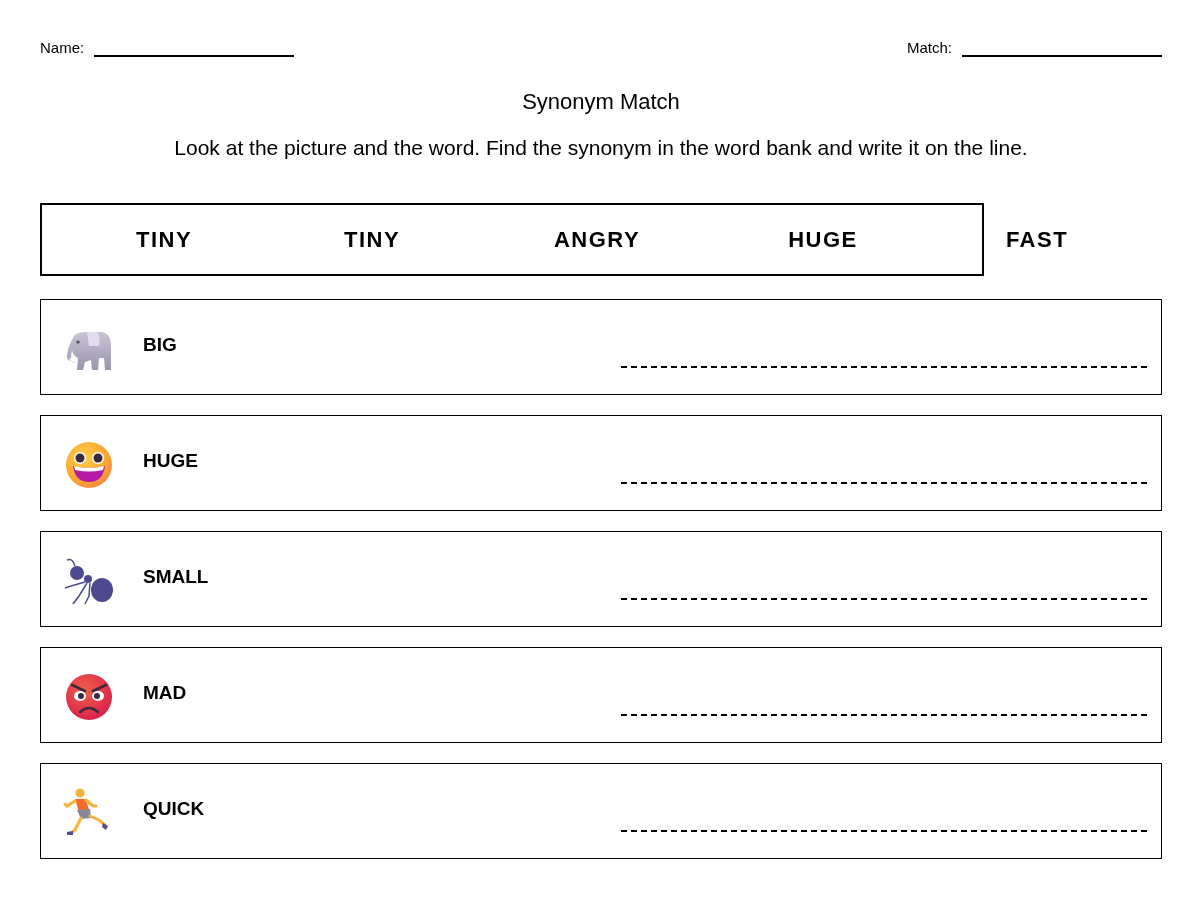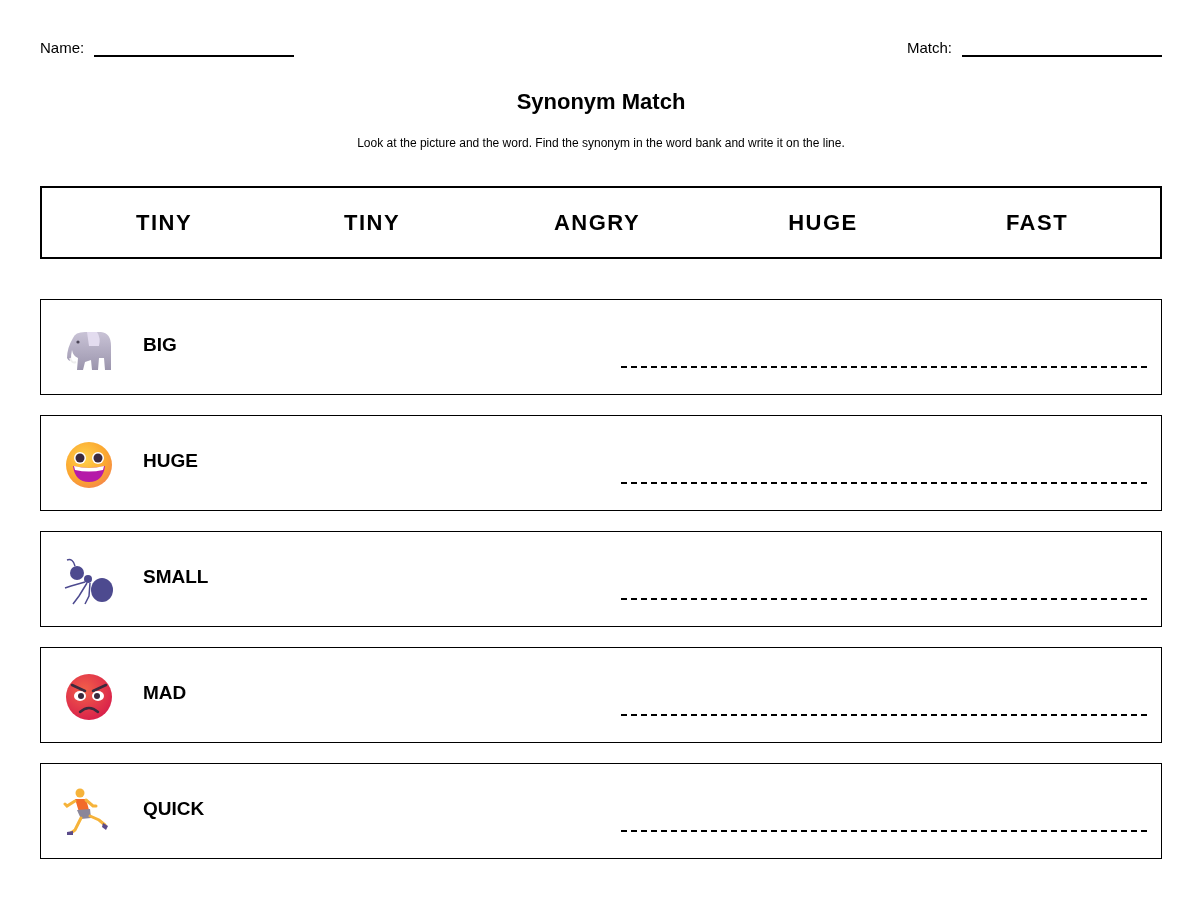--- a/index.html
+++ b/index.html
@@ -9,25 +9,25 @@
   .header-row { position: absolute; top: 38px; left: 40px; right: 40px; height: 22px; }
   .field { position: absolute; top: 0; display: flex; align-items: flex-start; font-size: 15px; }
   .field.name { left: 0; }
   .field.date { right: 0; }
   .field .label { margin-right: 10px; line-height: 20px; }
   .field .line { border-bottom: 2px solid #000; height: 19px; }
   .field.name .line { width: 200px; }
   .field.date .line { width: 200px; }
 
   .title { position: absolute; top: 89px; left: 0; width: 1202px; text-align: center;
-           font-size: 22px; font-weight: bold; }
+           font-size: 22px; font-weight: normal; }
   .instructions { position: absolute; top: 136px; left: 0; width: 1202px; text-align: center;
-                  font-size: 12px; }
+                  font-size: 21px; }
 
-  .word-bank { position: absolute; top: 186px; left: 40px; width: 1122px; height: 73px;
+  .word-bank { position: absolute; top: 203px; left: 40px; width: 944px; height: 73px;
                border: 2px solid #000; padding-left: 16px; }
   .bank-word { position: absolute; top: 22px; font-size: 22px; font-weight: bold;
                letter-spacing: 1.5px; transform: translateX(-50%); white-space: nowrap; }
 
   .row { position: absolute; left: 40px; width: 1122px; height: 96px;
          border: 1px solid #000; }
   .row .icon { position: absolute; left: 22px; top: 24px; width: 52px; height: 50px; }
   .row .icon svg { width: 52px; height: 50px; }
   .row .word { position: absolute; left: 102px; top: 34px; font-size: 19px; font-weight: bold; }
   .row .answer { position: absolute; left: 580px; width: 526px; top: 66px; height: 0;

